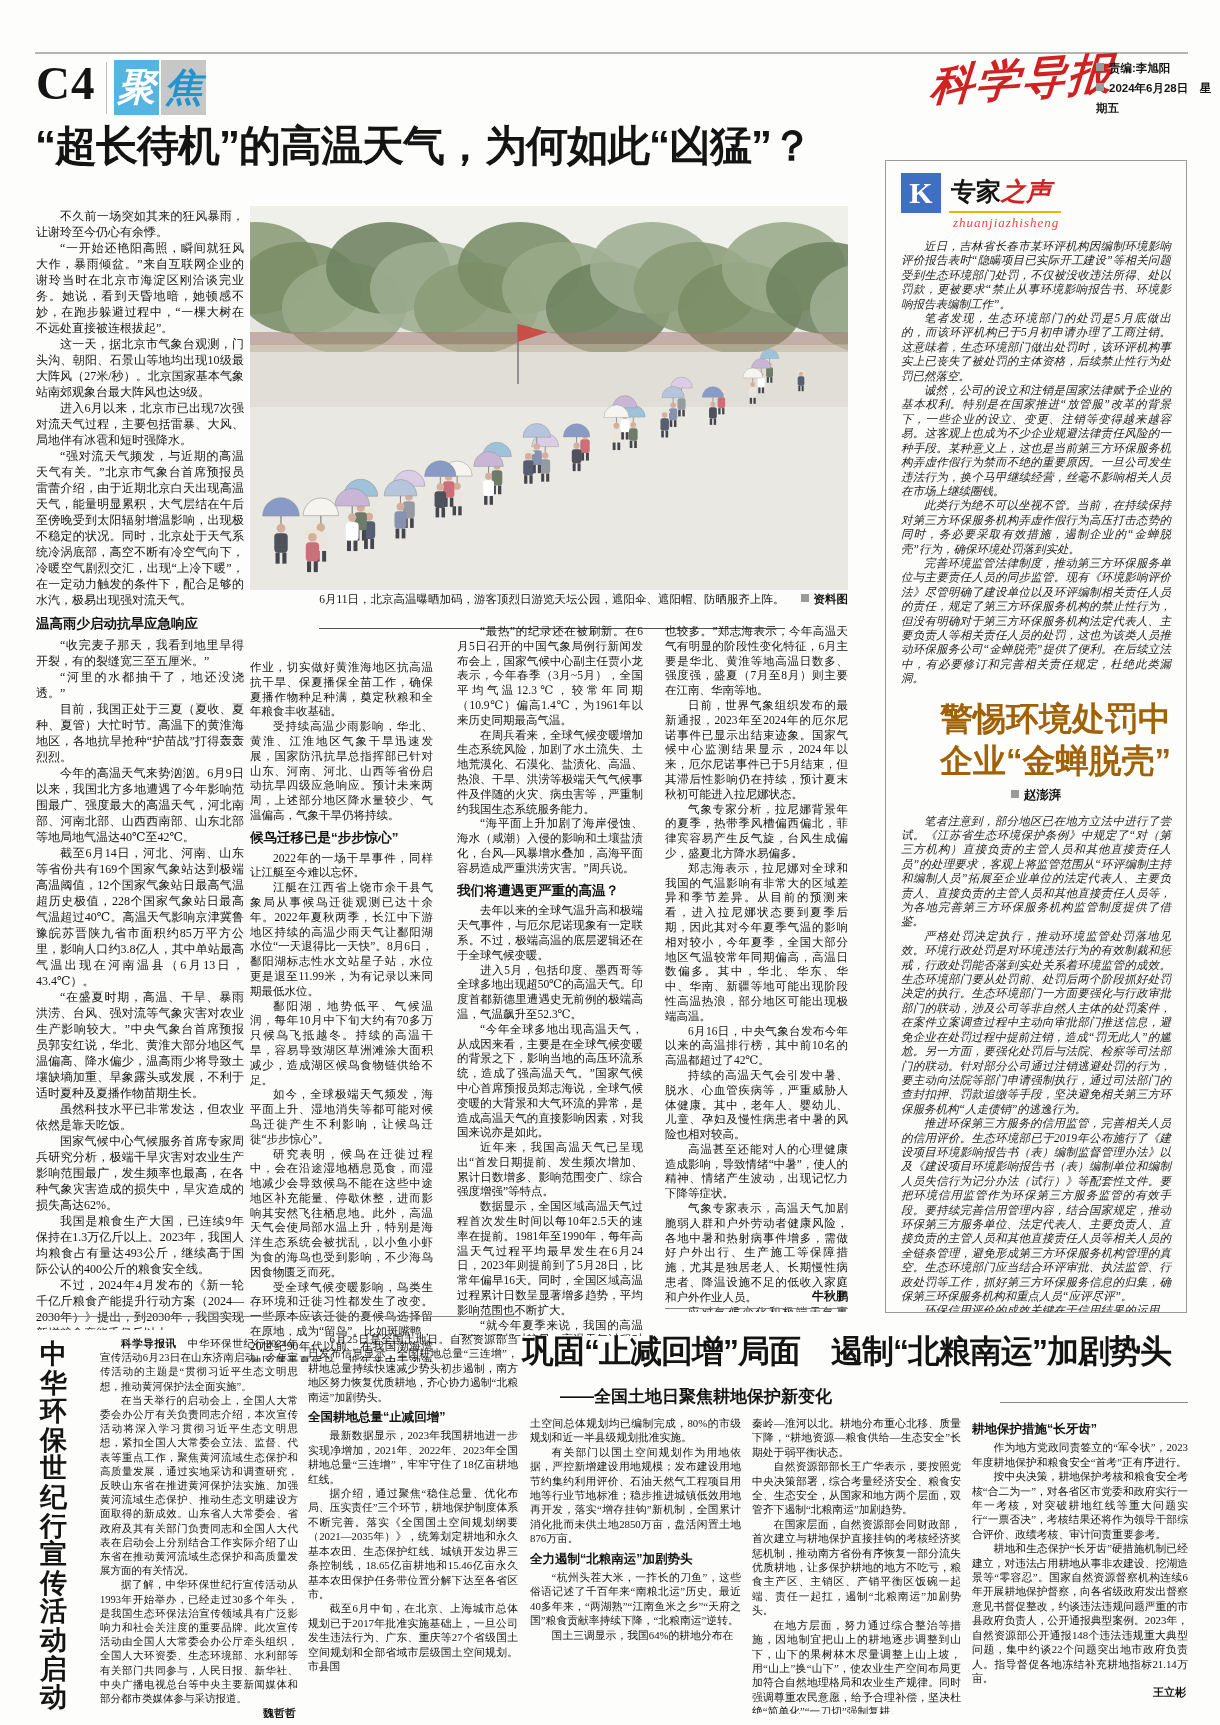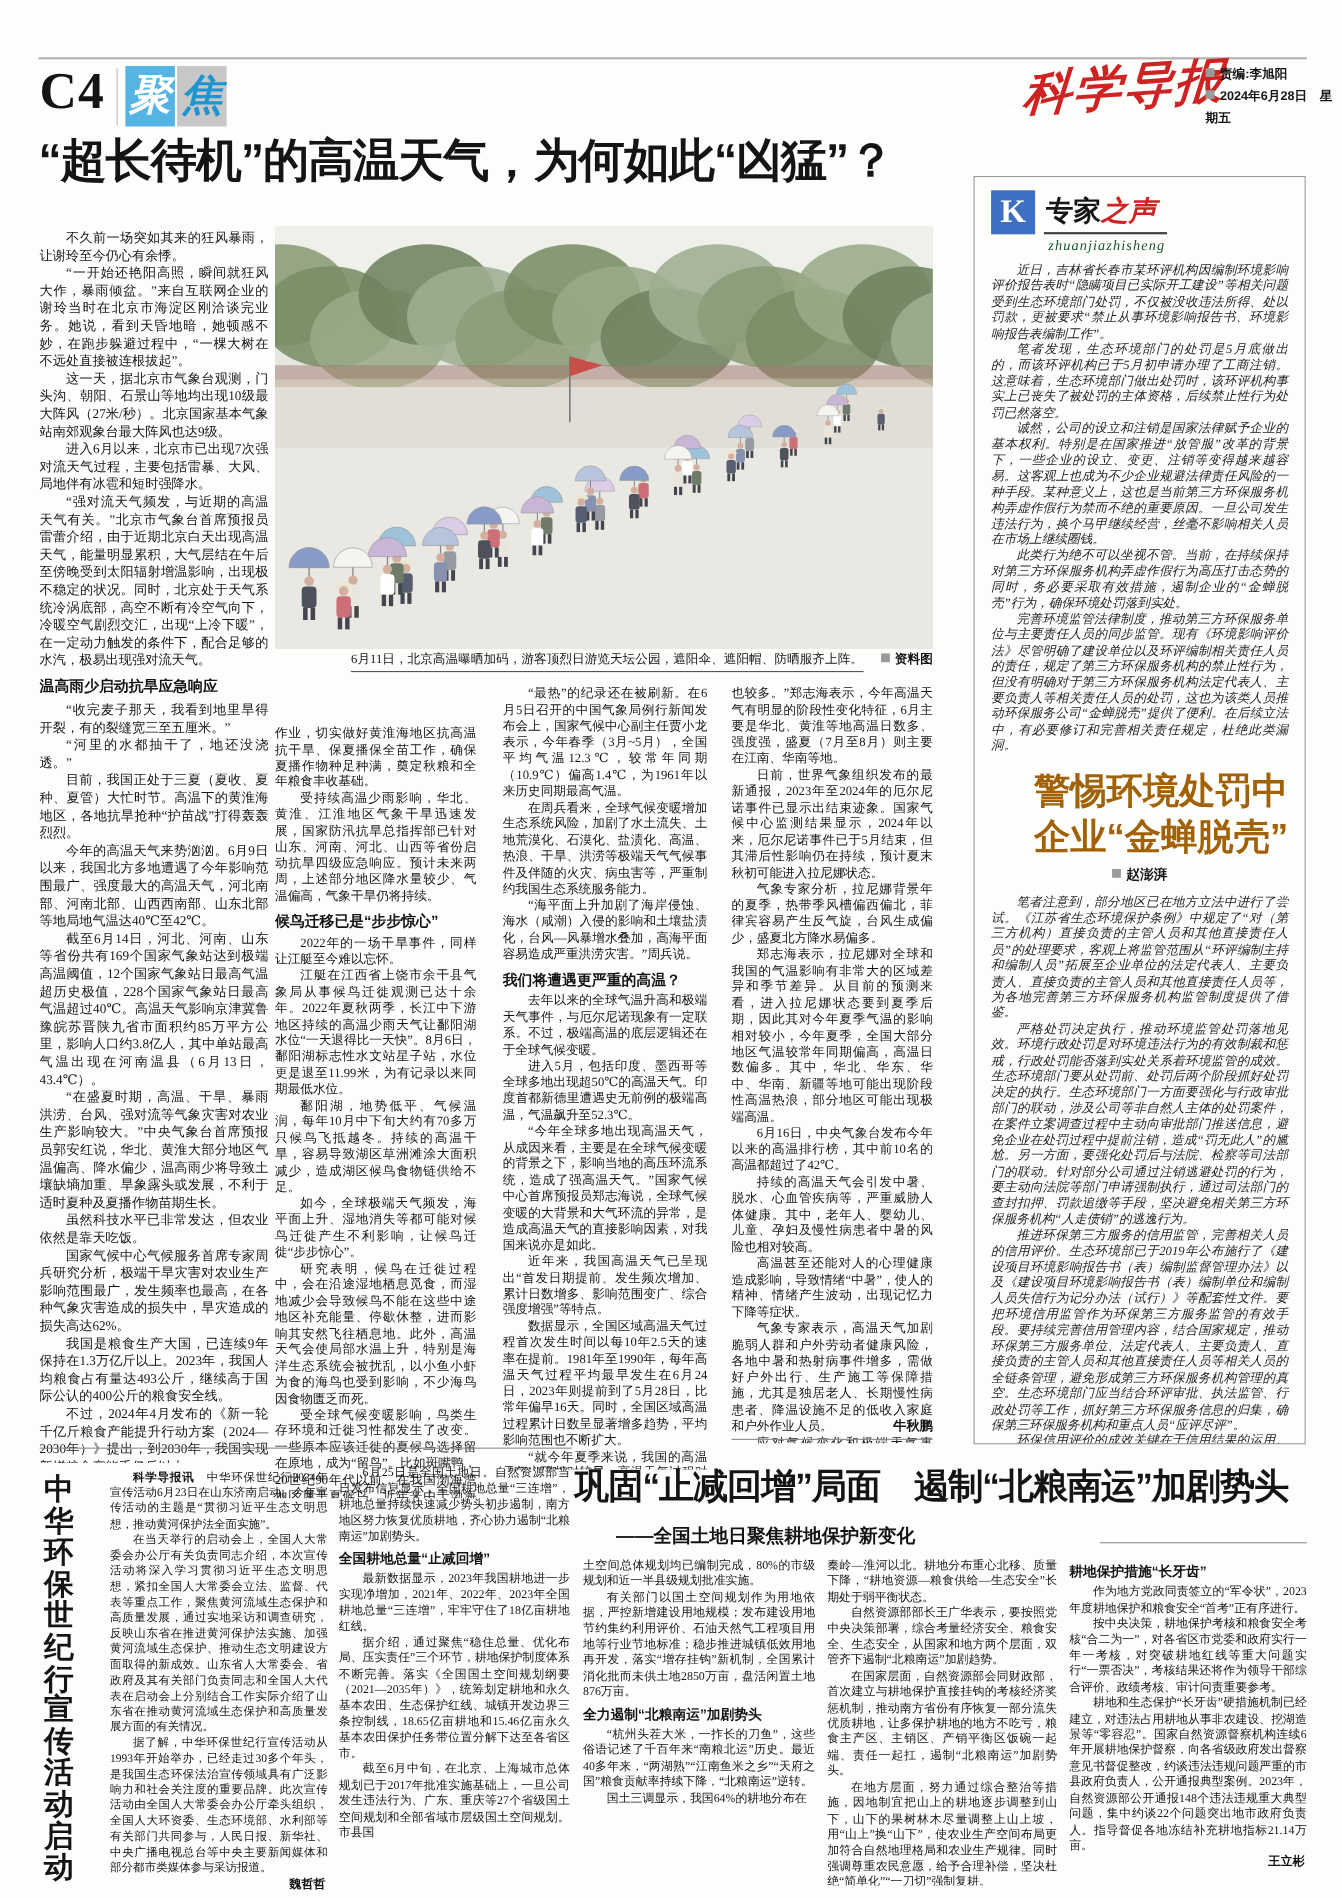--- a/index.html
+++ b/index.html
@@ -24,34 +24,34 @@
   .newscol{text-align:justify;overflow:hidden;}
   .newscol p{margin:0;text-indent:2em;}
   .newscol p.cont{text-indent:0;}
   .col-subhead{font-family:"Liberation Sans","DejaVu Sans",sans-serif;font-weight:bold;font-size:13.5px;margin:8px 0 5px;text-indent:0;}
   .col1{left:36px;top:208px;width:208px;height:1122px;font-size:12px;line-height:16px;}
   .col2{left:250px;top:660px;width:183px;height:702px;font-size:11.5px;line-height:14.8px;}
   .col3{left:457px;top:624px;width:186px;height:712px;font-size:11.5px;line-height:14.8px;}
   .col4{left:665px;top:624px;width:183px;height:688px;font-size:11.5px;line-height:14.8px;}
   .photo{left:250px;top:206px;width:598px;height:384px;background:#e4e4de;}
   .caption-row{left:250px;top:592px;width:598px;display:flex;justify-content:flex-end;align-items:baseline;gap:16px;font-size:11.5px;}
-  .caption-text{border-bottom:1px solid #555;padding-bottom:3px;}
+  .caption-text{border-bottom:1px solid #555;padding-bottom:21px;}
   .caption-credit{font-weight:bold;white-space:nowrap;}
   .main-byline{left:665px;top:1288px;width:183px;text-align:right;font-weight:bold;font-size:12px;font-family:"Liberation Sans",sans-serif;}
   .rule-a{left:36px;top:1316px;width:484px;height:1px;background:#8a8a8a;}
   .rule-b{left:665px;top:1308px;width:183px;height:1px;background:#8a8a8a;}
   
   .expert-box{left:885px;top:160px;width:302px;height:1153px;border:1px solid #9a9a9a;box-sizing:border-box;padding:12px 15px 8px;overflow:hidden;background:#fdfdfb;}
   .expert-box::before{content:"";position:absolute;left:-6px;top:-6px;width:70px;height:70px;border-left:2px solid #b0b0b0;border-top:2px solid #b0b0b0;}
   .expert-head{display:flex;align-items:flex-end;gap:8px;}
   .k-logo{width:40px;height:40px;background:#3e6fc2;color:#fff;font-size:30px;font-weight:bold;text-align:center;line-height:40px;font-family:"Liberation Serif",serif;}
-  .expert-title-wrap{border-bottom:2px solid #404040;padding:0 10px 3px 2px;}
+  .expert-title-wrap{border-bottom:2px solid #eab308;padding:0 10px 3px 2px;}
   .expert-title-black{font-size:25px;font-weight:bold;}
   .expert-title-red{font-size:25px;font-weight:bold;font-style:italic;color:#cf2323;}
-  .expert-pinyin{font-style:italic;color:#14532d;font-size:13px;letter-spacing:1px;margin:2px 0 8px 52px;}
+  .expert-pinyin{font-style:italic;color:#ef4444;font-size:13px;letter-spacing:1px;margin:2px 0 8px 52px;}
   .expert-text{font-style:italic;font-size:11.5px;line-height:14.4px;text-align:justify;color:#1d1d1d;}
   .expert-text p{margin:0;text-indent:2em;}
   .expert-big-title{text-align:right;font-family:"Liberation Sans","DejaVu Sans",sans-serif;font-weight:900;font-size:33px;line-height:42px;margin:12px 0 5px;color:#a16207;font-style:normal;}
   .expert-byline{text-align:center;font-size:12.5px;font-weight:bold;margin:2px 0 10px;font-style:normal;font-family:"Liberation Sans",sans-serif;}
   
   .v-title{left:40px;top:1340px;width:34px;font-family:"Liberation Sans","DejaVu Sans",sans-serif;font-weight:900;font-size:27px;line-height:28.6px;word-break:break-all;text-align:left;}
   .bl-body{left:100px;top:1336px;width:198px;height:382px;font-size:10.5px;line-height:14.2px;}
   .leadtag{font-family:"Liberation Sans",sans-serif;font-weight:bold;}
   .byline-right{text-align:right;font-weight:bold;font-family:"Liberation Sans",sans-serif;font-size:11px;padding-right:2px;text-indent:0;}
   

